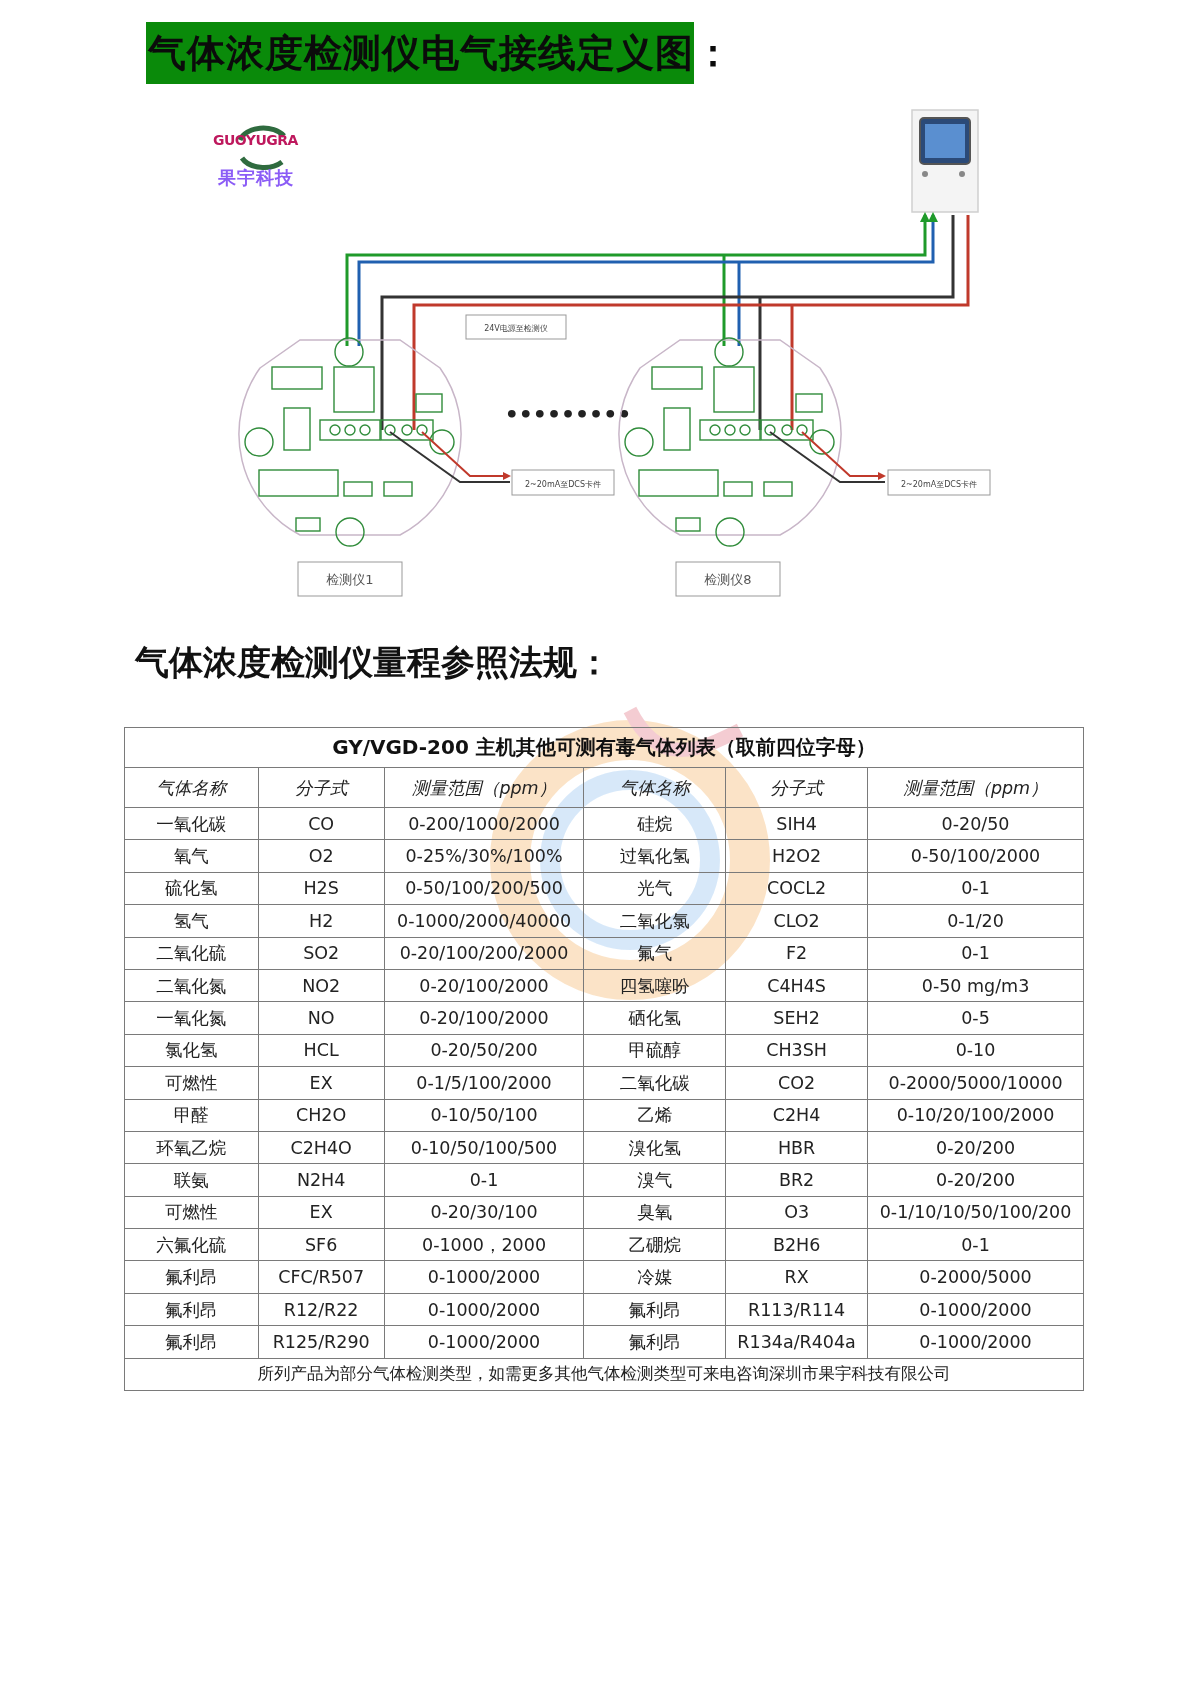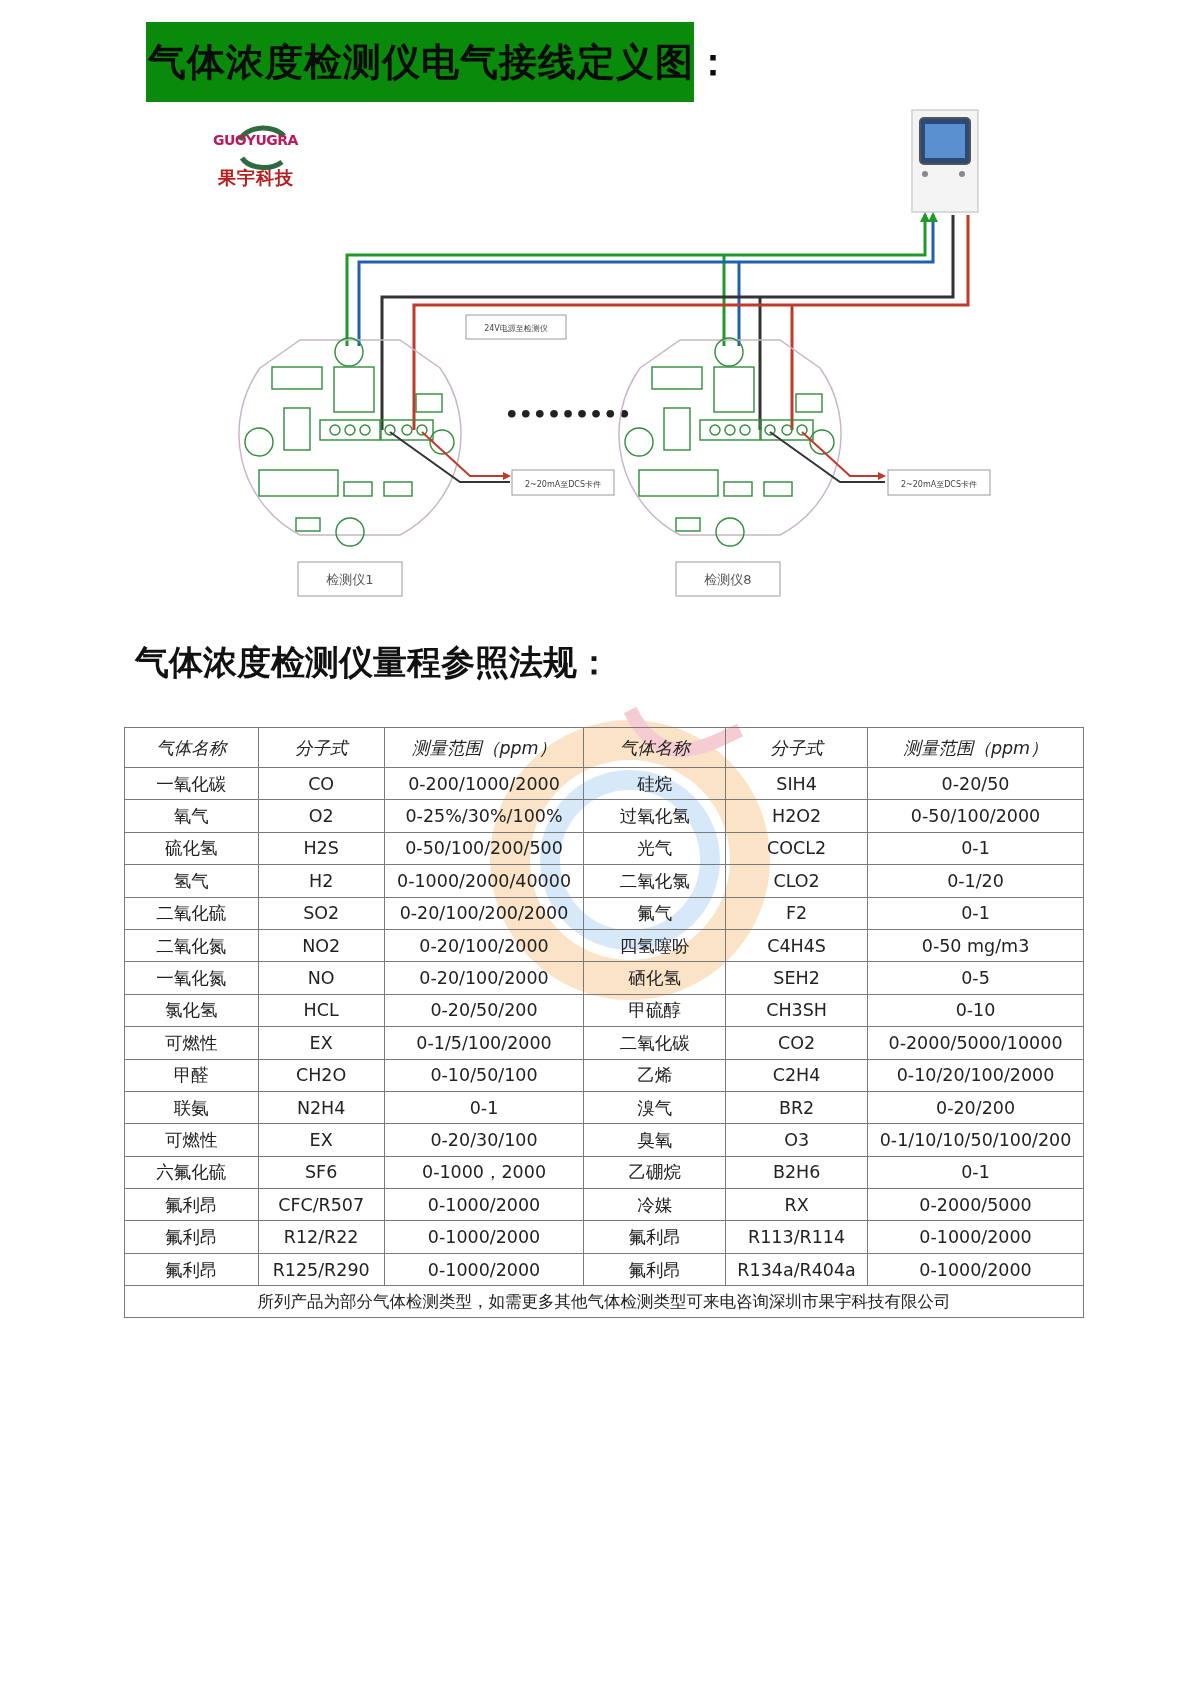--- a/index.html
+++ b/index.html
@@ -1,28 +1,28 @@
 <!DOCTYPE html>
 <html><head>
 <meta charset="utf-8">
 <style>
   * { box-sizing: border-box; margin: 0; padding: 0; }
   html, body { width: 1200px; height: 1696px; background: #ffffff; overflow: hidden; }
   body { position: relative; font-family: "DejaVu Sans", "Liberation Sans", sans-serif; color: #111; }
 
   .title-banner {
-    position: absolute; left: 146px; top: 22px; width: 548px; height: 80px;
+    position: absolute; left: 146px; top: 22px; width: 548px; height: 62px;
     background: #0a8a0a; display: flex; align-items: center; padding-left: 2px;
   }
   .title-banner span {
     font-size: 38px; font-weight: bold; color: #0b0b0b; letter-spacing: 1px; white-space: nowrap;
   }
   .logo { position: absolute; left: 212px; top: 118px; width: 100px; height: 80px; }
   .logo-text { position: absolute; left: 213px; top: 132px; font-size: 14px; font-weight: bold; color: #be185d; letter-spacing: -0.5px; }
-  .logo-cn { position: absolute; left: 218px; top: 166px; font-size: 18px; font-weight: bold; color: #b91c1c; letter-spacing: 1px; }
+  .logo-cn { position: absolute; left: 218px; top: 166px; font-size: 18px; font-weight: bold; color: #8b5cf6; letter-spacing: 1px; }
 
   .section-title {
     position: absolute; left: 110px; top: 640px; font-size: 34px; font-weight: bold; color: #111; white-space: nowrap; margin-left: 25px;
   }
 
   .gas-table {
     position: absolute; left: 124px; top: 727px; width: 960px; border-collapse: collapse;
     font-family: "DejaVu Sans", "Liberation Sans", sans-serif;
   }
   .gas-table td, .gas-table th {
@@ -154,20 +154,23 @@
 <div class="section-title">气体浓度检测仪量程参照法规：</div>
 
 <svg class="watermark" viewBox="0 0 300 330">
   <circle cx="150" cy="170" r="120" fill="none" stroke="#f4b060" stroke-width="40"></circle>
   <circle cx="150" cy="170" r="80" fill="none" stroke="#90c0f0" stroke-width="20"></circle>
   <path d="M150 20 C180 80 220 60 260 40" stroke="#e07080" stroke-width="14" fill="none"></path>
 </svg>
 
 <table class="gas-table">
   <tbody>
+    <tr class="caption-row">
+      <td colspan="6">GY/VGD-200 主机其他可测有毒气体列表（取前四位字母）</td>
+    </tr>
     <tr class="header-row">
       <td style="width:134px">气体名称</td>
       <td style="width:126px">分子式</td>
       <td style="width:200px">测量范围（ppm）</td>
       <td style="width:142px">气体名称</td>
       <td style="width:142px">分子式</td>
       <td style="width:216px">测量范围（ppm）</td>
     </tr>
   </tbody>
   <tbody id="table-body">
@@ -245,20 +248,28 @@
       </tr>
       <tr>
         <td>甲醛</td>
         <td>CH2O</td>
         <td>0-10/50/100</td>
         <td>乙烯</td>
         <td>C2H4</td>
         <td>0-10/20/100/2000</td>
       </tr>
       <tr>
+        <td>环氧乙烷</td>
+        <td>C2H4O</td>
+        <td>0-10/50/100/500</td>
+        <td>溴化氢</td>
+        <td>HBR</td>
+        <td>0-20/200</td>
+      </tr>
+      <tr>
         <td>联氨</td>
         <td>N2H4</td>
         <td>0-1</td>
         <td>溴气</td>
         <td>BR2</td>
         <td>0-20/200</td>
       </tr>
       <tr>
         <td>可燃性</td>
         <td>EX</td>

